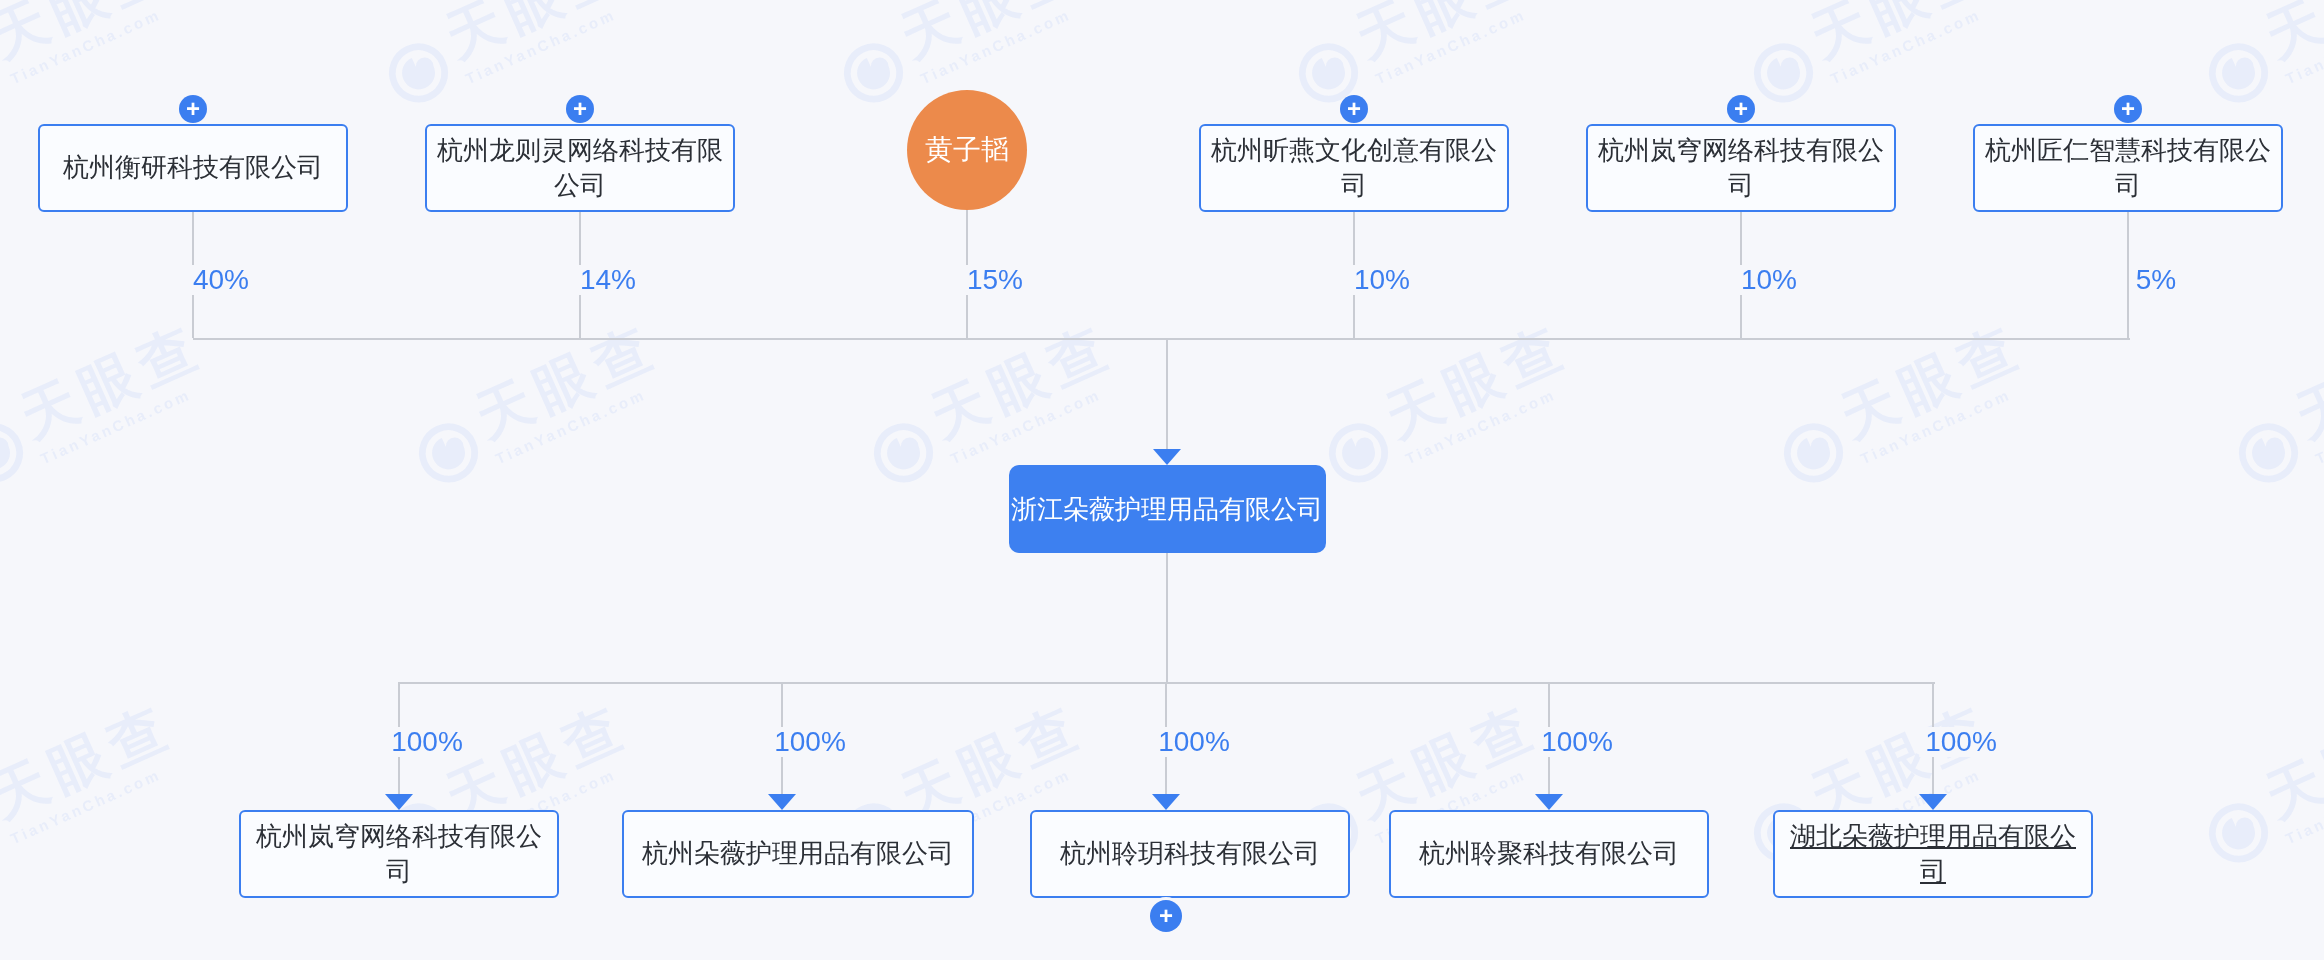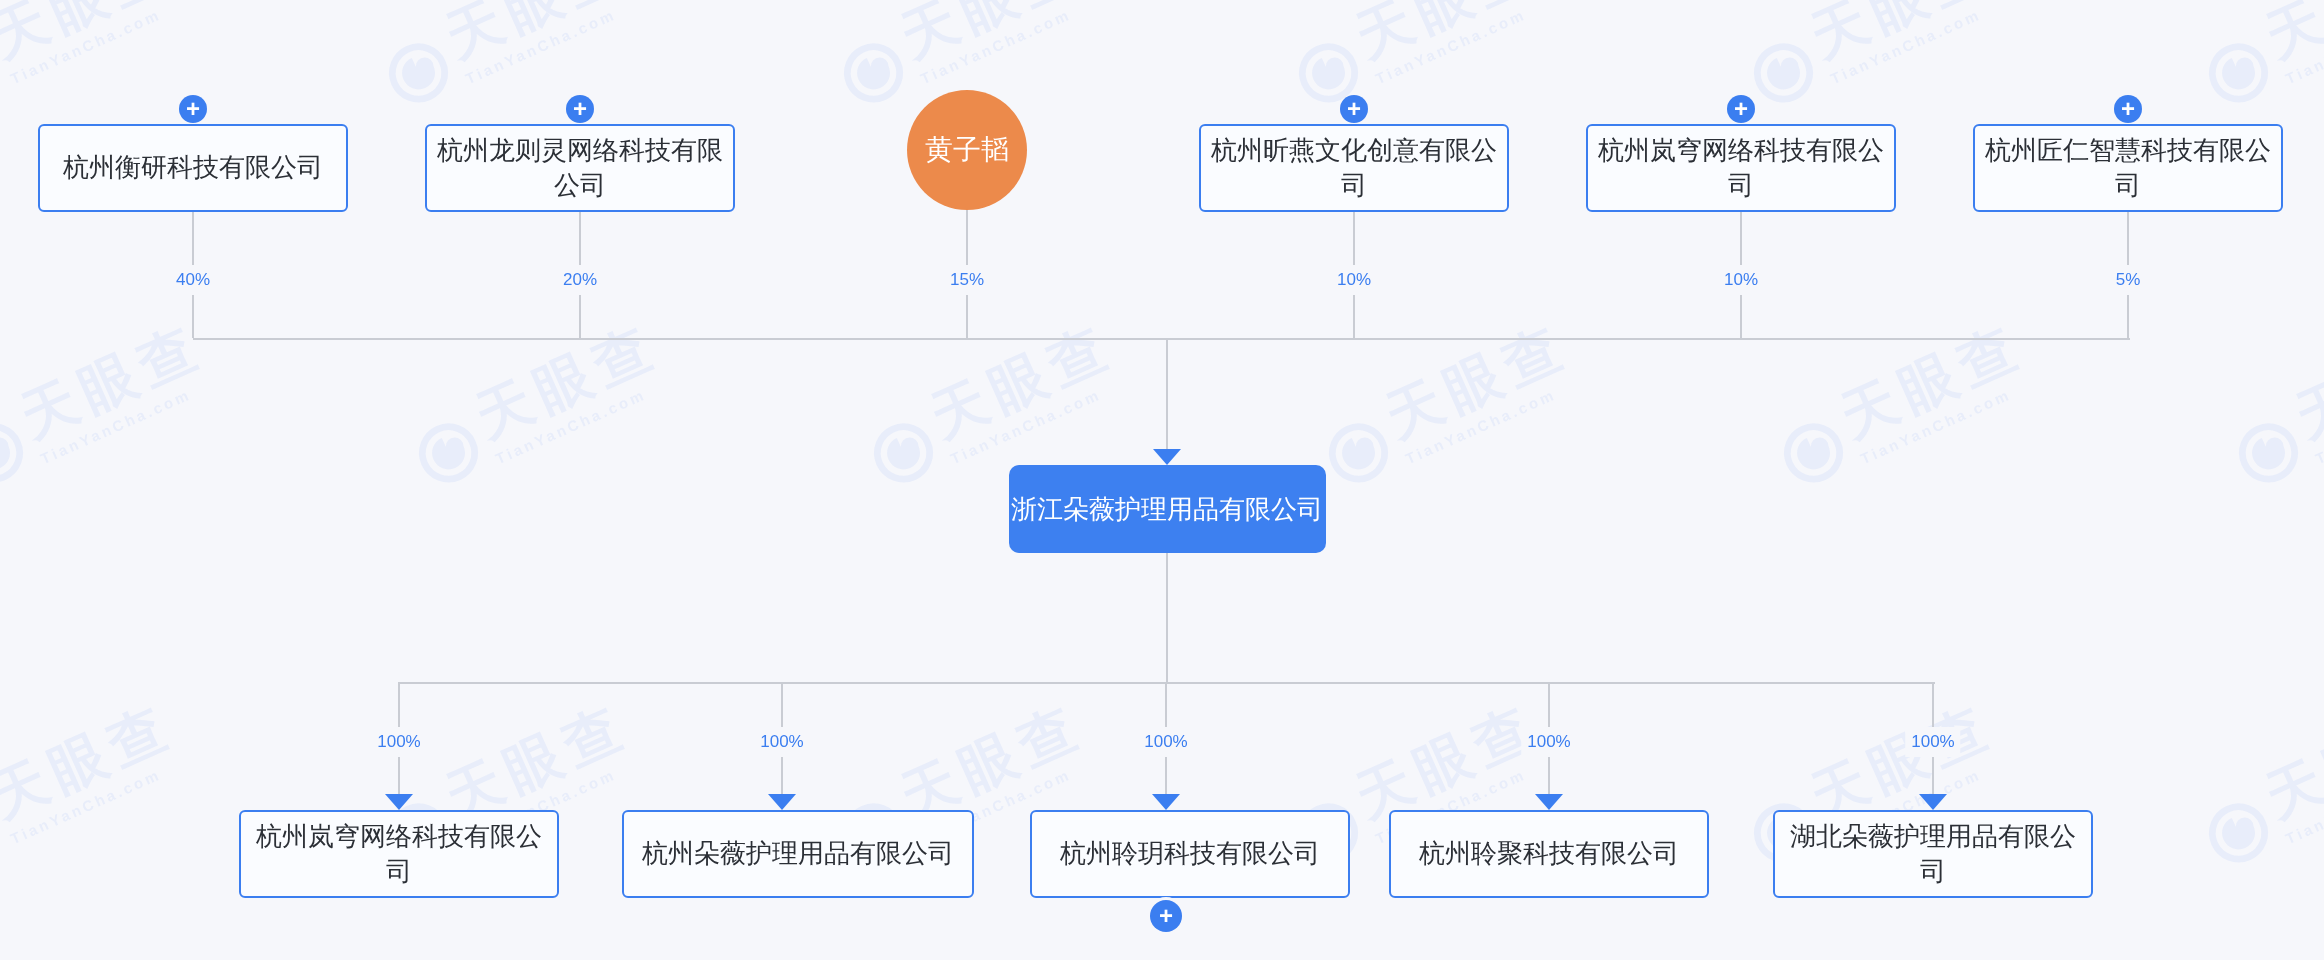--- a/index.html
+++ b/index.html
@@ -18,21 +18,21 @@
   .wm .wm-domain{font-size:15px;font-weight:bold;letter-spacing:3px;margin-top:6px;}
 
   
   .line{position:absolute;background:var(--c-line);z-index:1;}
   .arrow-down{position:absolute;width:0;height:0;z-index:2;
       border-left:14px solid transparent;border-right:14px solid transparent;
       border-top:16px solid var(--c-accent);}
 
   
   .pct{position:absolute;transform:translateX(-50%);z-index:2;color:var(--c-accent);
-      font-size:17px;background:var(--c-bg);padding:0 6px;white-space:nowrap;line-height:30px;}
+      font-size:28px;background:var(--c-bg);padding:0 6px;white-space:nowrap;line-height:30px;margin-left:28px;}
 
   
   .node{position:absolute;box-sizing:border-box;z-index:2;display:flex;align-items:center;justify-content:center;
       background:var(--c-node-fill);border:2px solid var(--c-accent);border-radius:6px;
       color:var(--c-text);font-size:26px;line-height:1.35;text-align:center;padding:4px 10px;cursor:pointer;}
   .node-center{position:absolute;box-sizing:border-box;z-index:2;display:flex;align-items:center;justify-content:center;
       background:var(--c-accent-fill);border-radius:10px;color:#ffffff;font-size:26px;text-align:center;cursor:pointer;}
   .person{position:absolute;z-index:2;border-radius:50%;background:var(--c-person);color:#fff;
       display:flex;align-items:center;justify-content:center;font-size:28px;cursor:pointer;}
   .plus{position:absolute;z-index:3;border-radius:50%;background:var(--c-accent);color:#fff;
@@ -237,21 +237,21 @@
       <span>+</span>
     </div>
     <div class="pct" style="left: 193px; top: 265px;">40%</div>
     <div class="line" style="left: 579px; top: 212px; width: 2px; height: 126px;"></div>
     <div class="node" style="left: 425px; top: 124px; width: 310px; height: 88px;">
       <span>杭州龙则灵网络科技有限公司</span>
     </div>
     <div class="plus" style="left: 566px; top: 95px; width: 28px; height: 28px;">
       <span>+</span>
     </div>
-    <div class="pct" style="left: 580px; top: 265px;">20%</div>
+    <div class="pct" style="left: 580px; top: 265px;">14%</div>
     <div class="line" style="left: 966px; top: 208px; width: 2px; height: 130px;"></div>
     <div class="person" style="left: 907px; top: 90px; width: 120px; height: 120px;">
       <span>黄子韬</span>
     </div>
     <div class="pct" style="left: 967px; top: 265px;">15%</div>
     <div class="line" style="left: 1353px; top: 212px; width: 2px; height: 126px;"></div>
     <div class="node" style="left: 1199px; top: 124px; width: 310px; height: 88px;">
       <span>杭州昕燕文化创意有限公司</span>
     </div>
     <div class="plus" style="left: 1340px; top: 95px; width: 28px; height: 28px;">
@@ -300,16 +300,16 @@
     </div>
     <div class="line" style="left: 1548px; top: 682px; width: 2px; height: 112px;"></div>
     <div class="arrow-down" style="left: 1535px; top: 794px;"></div>
     <div class="pct" style="left: 1549px; top: 727px;">100%</div>
     <div class="node" style="left: 1389px; top: 810px; width: 320px; height: 88px;">
       <span>杭州聆聚科技有限公司</span>
     </div>
     <div class="line" style="left: 1932px; top: 682px; width: 2px; height: 112px;"></div>
     <div class="arrow-down" style="left: 1919px; top: 794px;"></div>
     <div class="pct" style="left: 1933px; top: 727px;">100%</div>
-    <div class="node" style="left: 1773px; top: 810px; width: 320px; height: 88px;">
+    <div class="node" style="left: 1773px; top: 810px; width: 320px; height: 88px; text-decoration: underline;">
       <span>湖北朵薇护理用品有限公司</span>
     </div>
   </div>
 
 </body></html>

